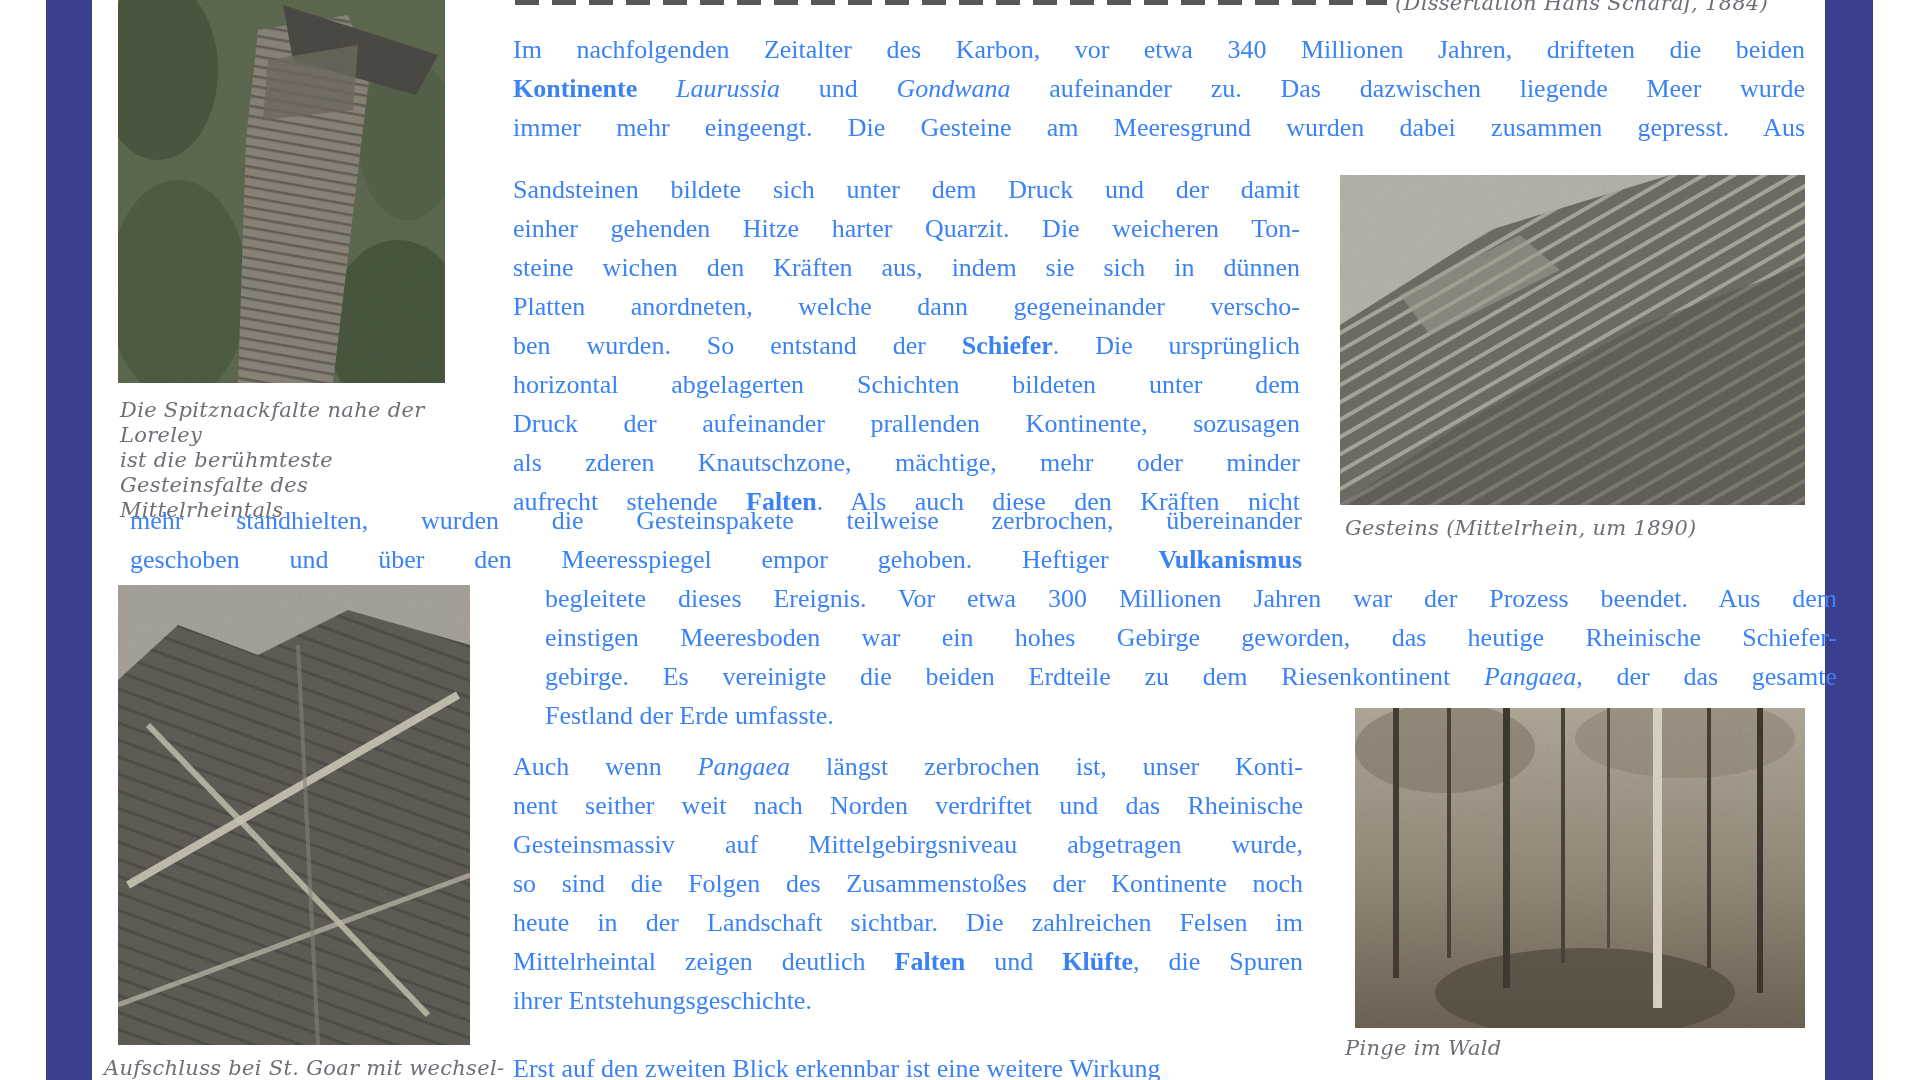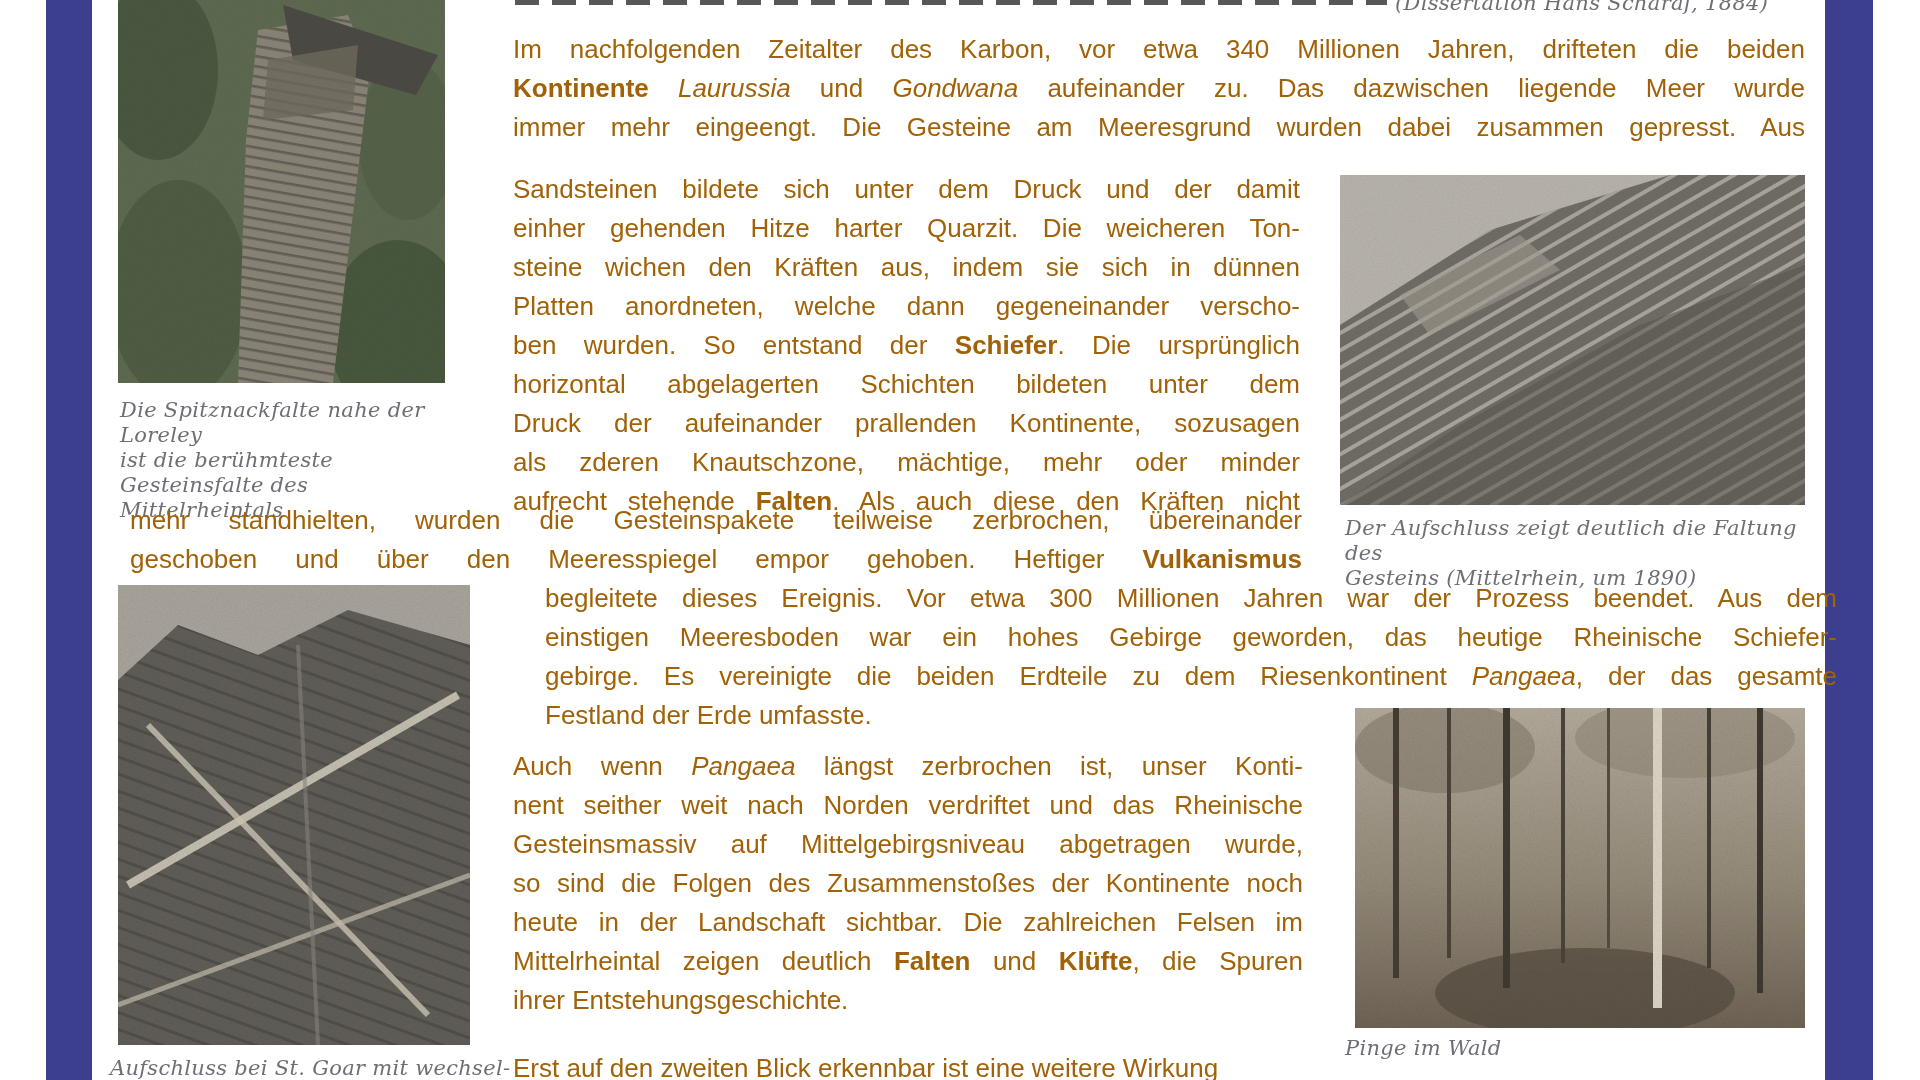--- a/index.html
+++ b/index.html
@@ -2,22 +2,22 @@
 <html lang="de"><head>
 <meta charset="utf-8">
 <style>
   html,body{margin:0;padding:0;background:#ffffff;}
   .page{position:relative;width:1920px;height:1080px;overflow:hidden;background:#ffffff;
         font-family:"Liberation Sans",sans-serif;}
   .bar{position:absolute;top:0;height:1080px;background:#3c3f8d;}
   .bar.left{left:46px;width:46px;}
   .bar.right{left:1825px;width:48px;}
 
-  .textblock{position:absolute;color:#a16207;font-size:26px;line-height:39px;
-             font-family:Liberation Sans, sans-serif;}
+  .textblock{position:absolute;color:#3b82f6;font-size:26px;line-height:39px;
+             font-family:Liberation Serif, serif;}
   .textblock div{white-space:normal;}
   .textblock div.just{text-align:justify;text-align-last:justify;}
   .nowrap div{white-space:nowrap;}
 
   .caption{position:absolute;color:#6e6e76;font-family:"DejaVu Serif",serif;
            font-style:italic;font-size:21px;line-height:25px;letter-spacing:.3px;}
   .clip{position:absolute;overflow:hidden;}
   .clip .caption{position:static;}
   .credit-inner{margin-top:-9px;}
 
@@ -89,21 +89,20 @@
       </defs>
       <rect width="465" height="330" fill="#b9b5ac"></rect>
       <polygon points="0,330 0,150 150,55 330,0 465,0 465,330" fill="#716d66"></polygon>
       <polygon points="0,330 0,150 150,55 330,0 465,0 465,330" fill="url(#p2)"></polygon>
       <polygon points="0,330 120,250 300,150 465,90 465,330" fill="#5b5750" opacity="0.55"></polygon>
       <polygon points="60,120 180,60 220,95 90,160" fill="#a39e93" opacity="0.6"></polygon>
       <rect width="465" height="330" filter="url(#nz2)" opacity="0.25" style="mix-blend-mode:multiply"></rect>
     </svg>
   </div>
   <div class="caption" style="left:1345px;top:516px;width:460px;">
-      <div>Der Aufschluss zeigt deutlich die Faltung des</div>
       <div>Gesteins (Mittelrhein, um 1890)</div>
     </div>
 
   <div class="photo ph-stgoar">
     <svg viewBox="0 0 352 460" preserveAspectRatio="none">
       <defs>
         <filter id="nz3">
             <feTurbulence type="fractalNoise" baseFrequency="0.65" numOctaves="2" stitchTiles="stitch"></feTurbulence>
             <feColorMatrix type="saturate" values="0"></feColorMatrix>
           </filter>
@@ -115,21 +114,21 @@
       <rect width="352" height="460" fill="#a9a59c"></rect>
       <polygon points="0,95 60,40 140,70 230,25 352,60 352,460 0,460" fill="#615e58"></polygon>
       <polygon points="0,95 60,40 140,70 230,25 352,60 352,460 0,460" fill="url(#p3)"></polygon>
       <path d="M10,300 L340,110" stroke="#d8d1c1" stroke-width="8" opacity="0.85" fill="none"></path>
       <path d="M30,140 L310,430" stroke="#cfc8b8" stroke-width="6" opacity="0.8" fill="none"></path>
       <path d="M0,420 L352,290" stroke="#c8c1b1" stroke-width="5" opacity="0.7" fill="none"></path>
       <path d="M180,60 L200,460" stroke="#89857c" stroke-width="4" opacity="0.6" fill="none"></path>
       <rect width="352" height="460" filter="url(#nz3)" opacity="0.28" style="mix-blend-mode:multiply"></rect>
     </svg>
   </div>
-  <div class="caption" style="left:110px;top:1056px;width:420px;">
+  <div class="caption" style="left:104px;top:1056px;width:420px;">
       <div>Aufschluss bei St. Goar mit wechsel-</div>
     </div>
 
   <div class="photo ph-pinge">
     <svg viewBox="0 0 450 320" preserveAspectRatio="none">
       <defs>
         <filter id="nz4">
             <feTurbulence type="fractalNoise" baseFrequency="0.6" numOctaves="2" stitchTiles="stitch"></feTurbulence>
             <feColorMatrix type="saturate" values="0"></feColorMatrix>
           </filter>

